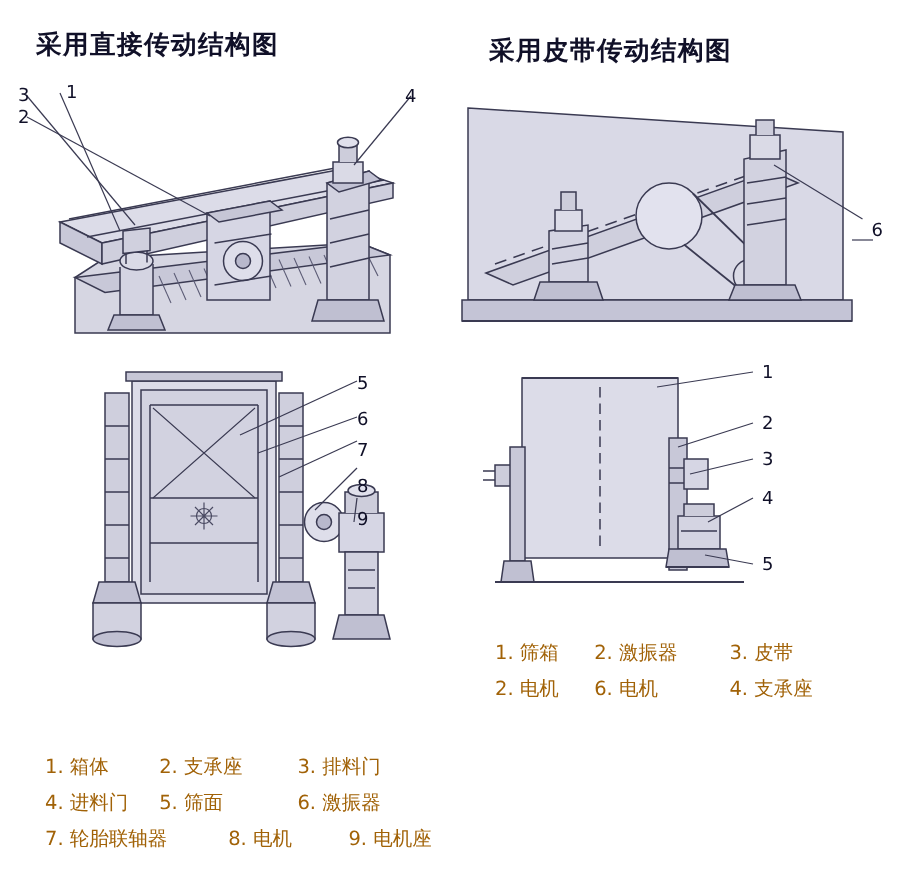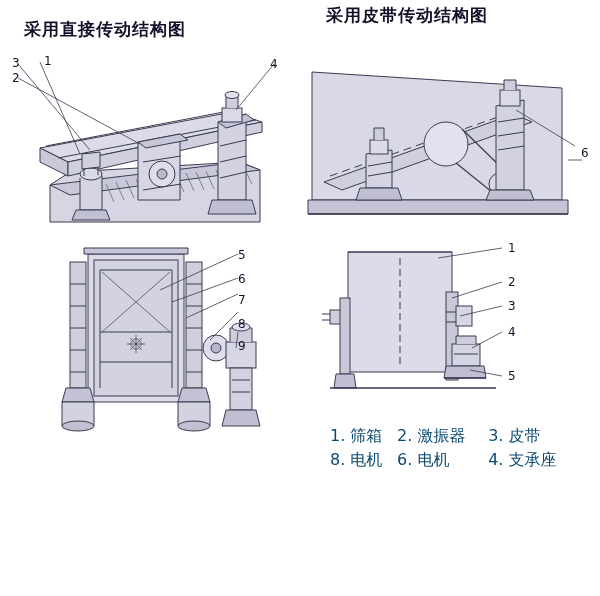--- a/index.html
+++ b/index.html
@@ -22,30 +22,30 @@
   }
   .title {
     position: absolute;
     font-size: 17px;
     font-weight: bold;
     color: #101028;
     letter-spacing: 1px;
     white-space: nowrap;
   }
   #title-left { left: 24px; top: 18px; }
-  #title-right { left: 326px; top: 4px; }
+  #title-right { left: 326px; top: 22px; }
 
   .fig {
     position: absolute;
   }
   .legend {
     position: absolute;
-    font-size: 16px;
+    font-size: 13px;
     line-height: 24px;
-    color: #0c4a6e;
+    color: #a16207;
     white-space: nowrap;
   }
   .legend .lrow { display: block; }
   .legend .item { display: inline-block; }
   #legend-right { left: 330px; top: 424px; }
   #legend-bottom { left: 30px; top: 500px; }
 
   .callout {
     position: absolute;
     font-size: 12px;
@@ -261,20 +261,37 @@
   <div class="callout" style="left:508px; top:325px;">4</div>
   <div class="callout" style="left:508px; top:369px;">5</div>
 
   <div class="legend" id="legend-right">
     <span class="lrow">
       <span class="item" style="min-width:62px">1. 筛箱</span>
       <span class="item" style="min-width:86px">2. 激振器</span>
       <span class="item">3. 皮带</span>
     </span>
     <span class="lrow">
-      <span class="item" style="min-width:62px">8. 电机</span>
+      <span class="item" style="min-width:62px">2. 电机</span>
       <span class="item" style="min-width:86px">6. 电机</span>
       <span class="item">4. 支承座</span>
     </span>
   </div>
 
+  <div class="legend" id="legend-bottom">
+    <span class="lrow">
+      <span class="item" style="min-width:72px">1. 箱体</span>
+      <span class="item" style="min-width:88px">2. 支承座</span>
+      <span class="item">3. 排料门</span>
+    </span>
+    <span class="lrow">
+      <span class="item" style="min-width:72px">4. 进料门</span>
+      <span class="item" style="min-width:88px">5. 筛面</span>
+      <span class="item">6. 激振器</span>
+    </span>
+    <span class="lrow">
+      <span class="item" style="min-width:118px">7. 轮胎联轴器</span>
+      <span class="item" style="min-width:76px">8. 电机</span>
+      <span class="item">9. 电机座</span>
+    </span>
+  </div>
 
 </div>
 
 </body></html>

